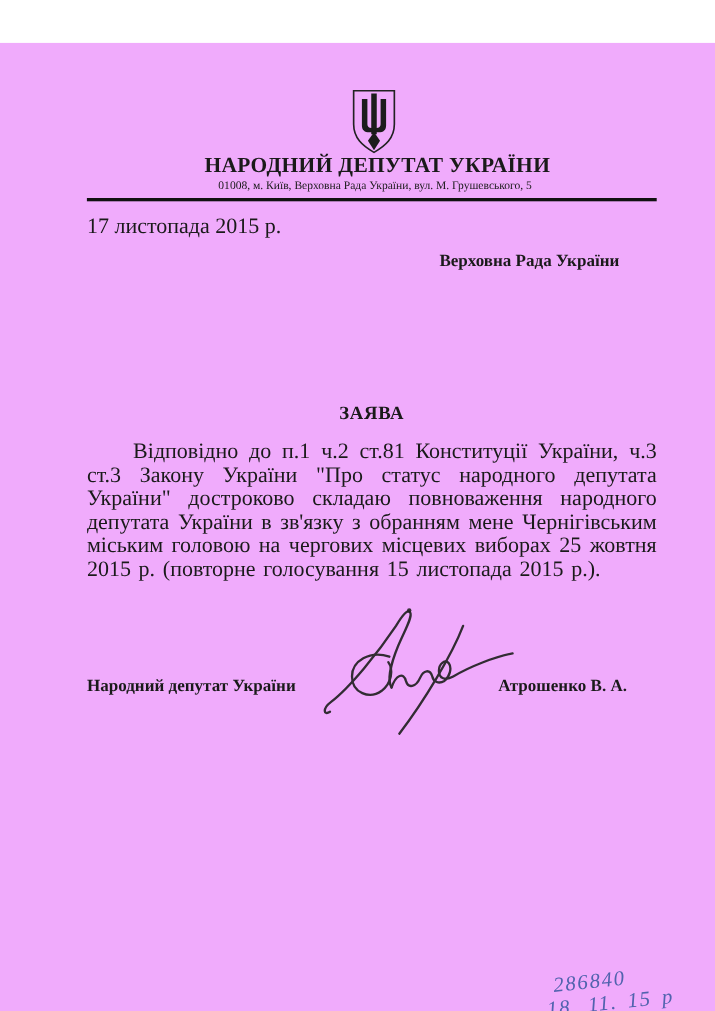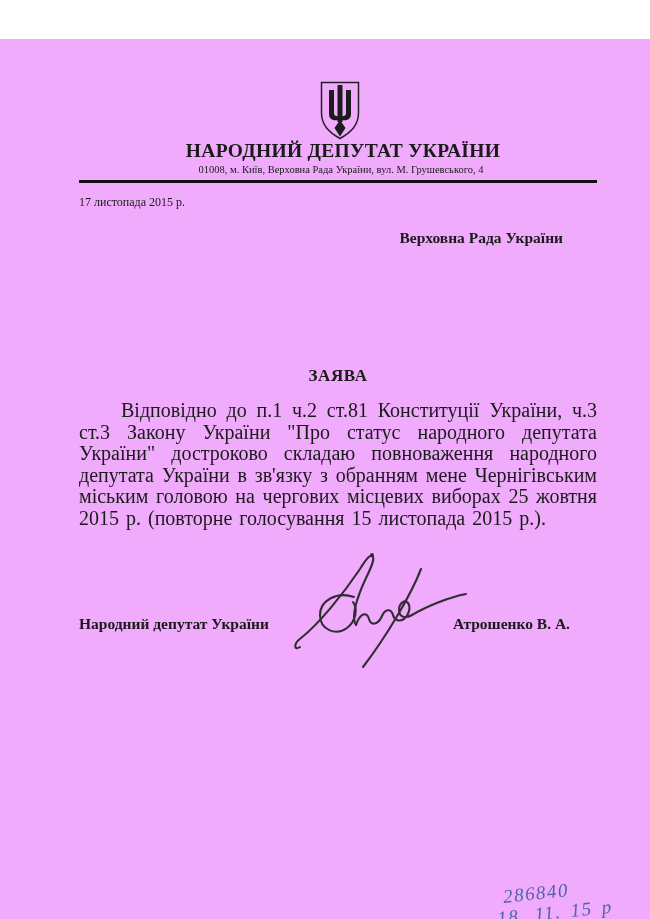--- a/index.html
+++ b/index.html
@@ -32,21 +32,21 @@
     font-size: 10.5px;
     margin-left: 6px;
     white-space: nowrap;
   }
   .lh-rule {
     left: 79px; right: 53px; top: 141px;
     height: 3px;
     background: #111111;
   }
 
-  .date-line { left: 79px; top: 156px; font-size: 12px; }
+  .date-line { left: 79px; top: 156px; font-size: 20px; }
 
   .addressee {
     left: 79px; right: 53px; top: 190px;
     text-align: right;
     padding-right: 34px;
     font-weight: bold;
     font-size: 15.5px;
   }
 
   .heading {
@@ -97,21 +97,21 @@
     <path d="M4.5 2.5 H41.5 V33 C41.5 45.5 33.5 52.5 23 58.5 C12.5 52.5 4.5 45.5 4.5 33 Z" fill="none" stroke="#222222" stroke-width="1.5"></path>
     <g fill="#1c1c1c">
       <path d="M20.5 5 H25.5 V42 H20.5 Z"></path>
       <path d="M12 10 H17 V33 C17 35.2 18.3 36.3 20.8 36.3 H22 V40.3 H18.8 C14.4 40.3 12 38 12 34 Z"></path>
       <path d="M34 10 H29 V33 C29 35.2 27.7 36.3 25.2 36.3 H24 V40.3 H27.2 C31.6 40.3 34 38 34 34 Z"></path>
       <path d="M23 40 L28.5 48 L23 56.5 L17.5 48 Z"></path>
     </g>
   </svg>
 
   <div class="abs lh-title">НАРОДНИЙ ДЕПУТАТ УКРАЇНИ</div>
-  <div class="abs lh-address">01008, м. Київ, Верховна Рада України, вул. М. Грушевського, 4</div>
+  <div class="abs lh-address">01008, м. Київ, Верховна Рада України, вул. М. Грушевського, 5</div>
   <div class="abs lh-rule"></div>
 
   <div class="abs date-line">17 листопада 2015 р.</div>
   <div class="abs heading">ЗАЯВА</div>
 
   <div class="abs addressee">Верховна Рада України</div>
   <p class="abs body-par">Відповідно до п.1 ч.2 ст.81 Конституції України, ч.3 ст.3 Закону України "Про статус народного депутата України" достроково складаю повноваження народного депутата України в зв'язку з обранням мене Чернігівським міським головою на чергових місцевих виборах 25 жовтня 2015 р. (повторне голосування 15 листопада 2015 р.).</p>
 
   <div class="abs attachment">
   </div>

